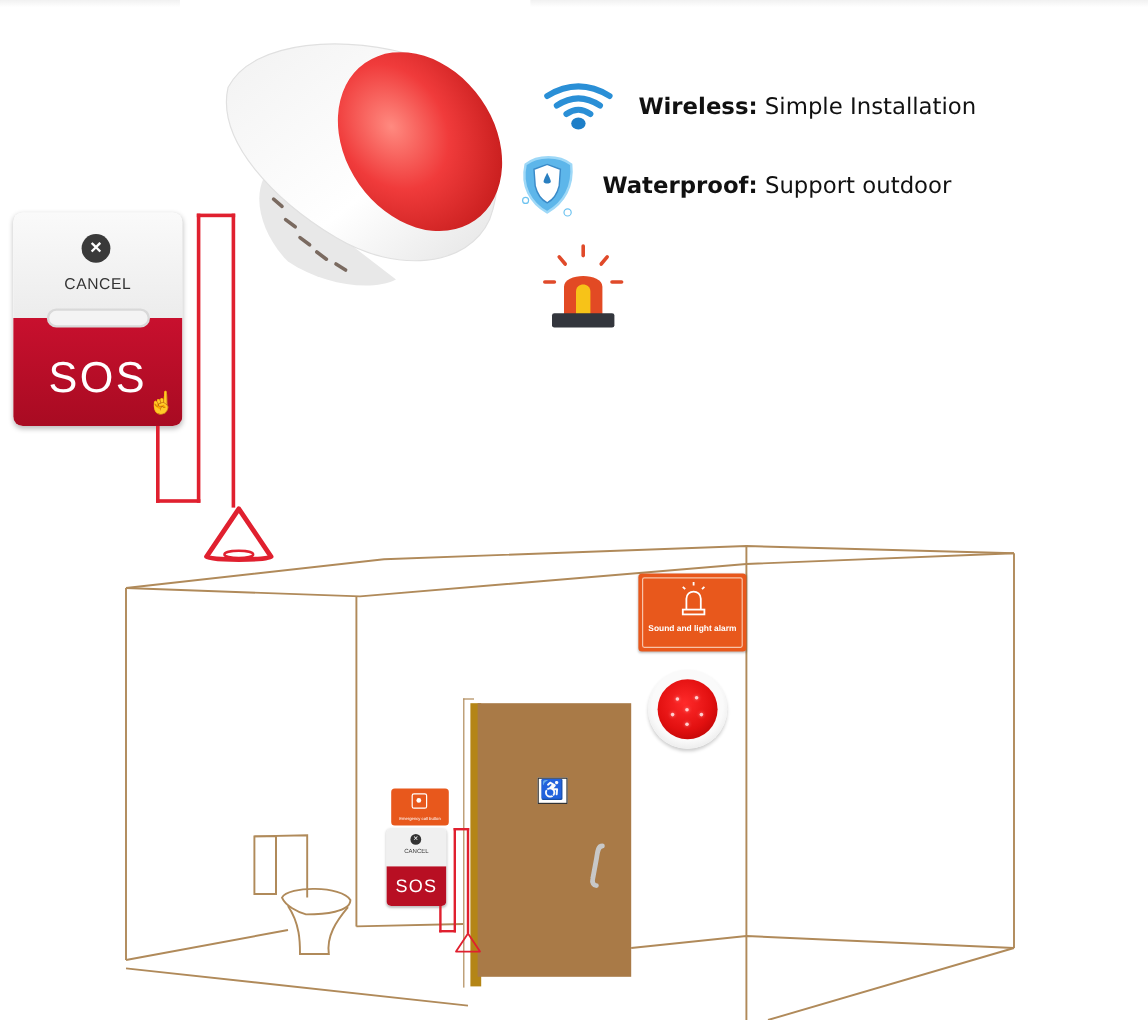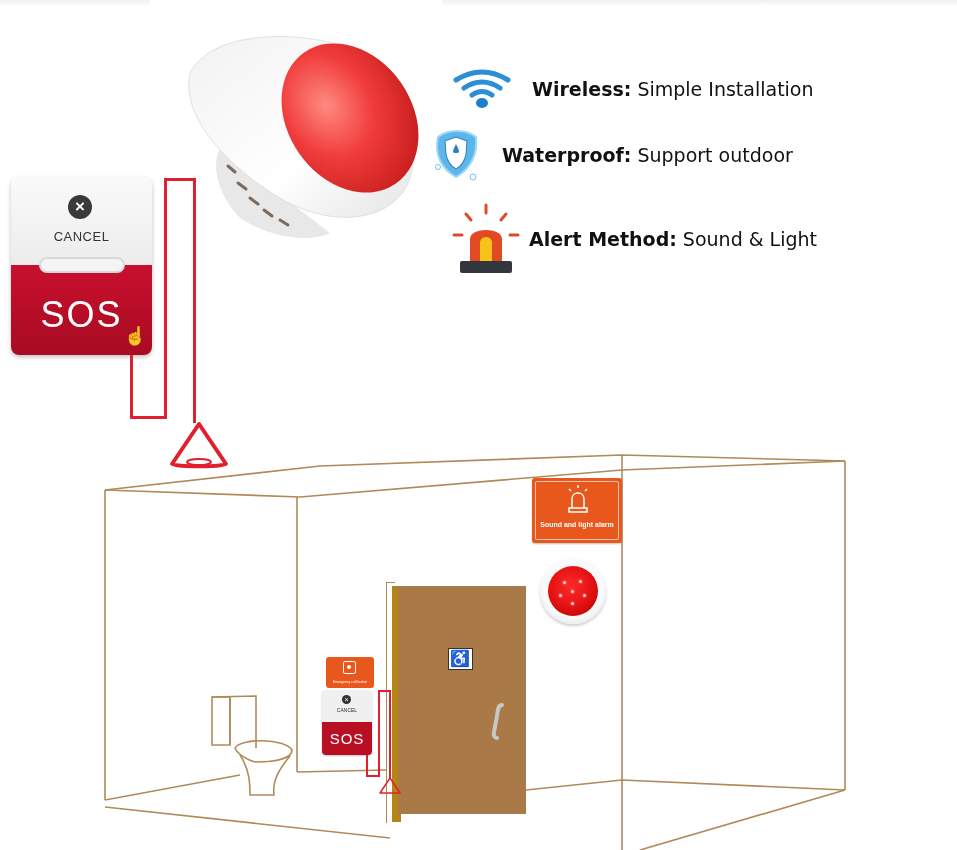--- a/index.html
+++ b/index.html
@@ -118,21 +118,20 @@
       <line x1="34" y1="2" x2="34" y2="10"></line>
       <line x1="14" y1="11" x2="19" y2="17"></line>
       <line x1="54" y1="11" x2="49" y2="17"></line>
       <line x1="2" y1="32" x2="10" y2="32"></line>
       <line x1="58" y1="32" x2="66" y2="32"></line>
     </g>
     <path d="M18 60 L18 36 C18 24, 50 24, 50 36 L50 60 Z" fill="#e24a24"></path>
     <path d="M28 60 L28 40 C28 32, 40 32, 40 40 L40 60 Z" fill="#f7c318"></path>
     <rect x="8" y="58" width="52" height="12" rx="2" fill="#33363d"></rect>
   </svg>
-  <span class="feature-text" style="margin-left:9px;"><b>Alert Method:</b><span> Sound &amp; Light</span></span>
 </div>
 
 <svg class="abs siren" viewBox="0 0 260 230">
   <defs>
     <radialGradient id="dome" cx="40%" cy="35%" r="70%">
       <stop offset="0" stop-color="#ff8a80"></stop>
       <stop offset="0.5" stop-color="#f03b3b"></stop>
       <stop offset="1" stop-color="#c81e1e"></stop>
     </radialGradient>
     <linearGradient id="body" x1="0" y1="0" x2="1" y2="1">

